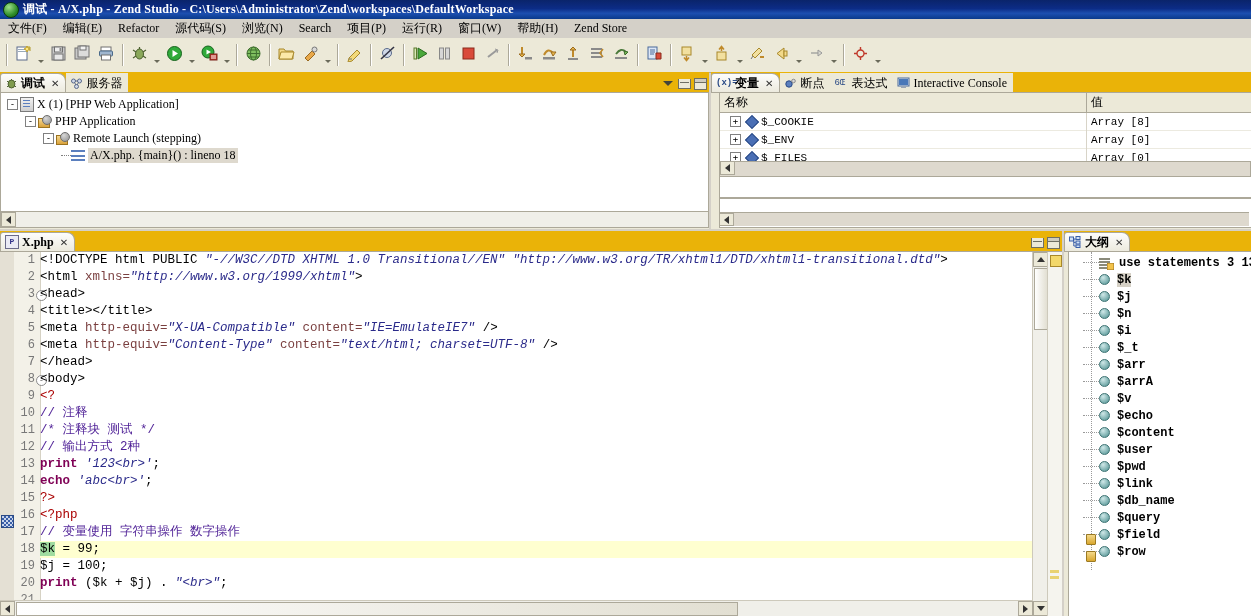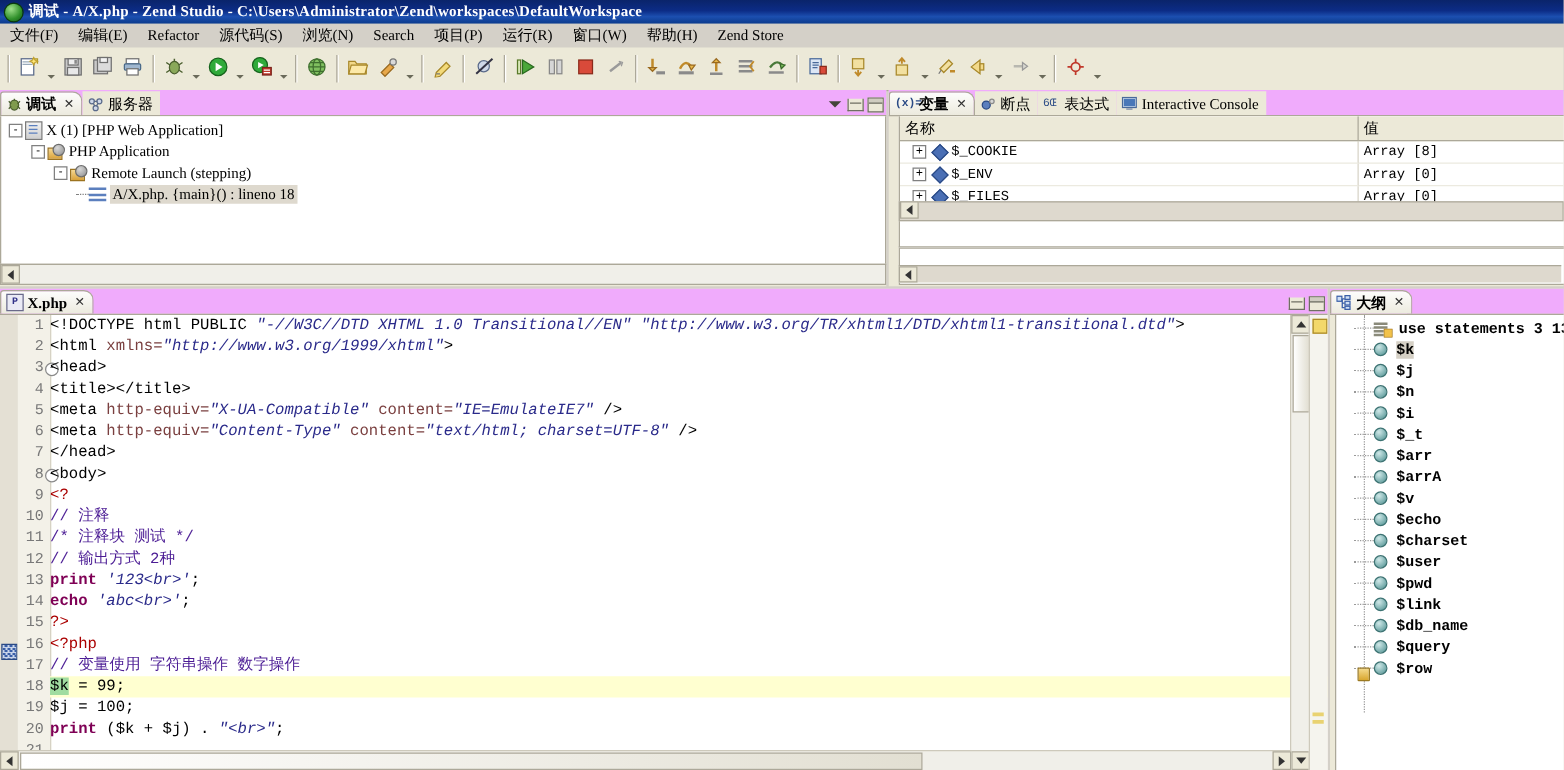--- a/index.html
+++ b/index.html
@@ -71,21 +71,21 @@
     border-left: 3px solid transparent;
     border-right: 3px solid transparent;
     border-top: 3px solid #6a6a5a;
   }
   .ico { display: block; }
 
   
   .panel { position: absolute; background: #ece9d8; }
   .tabrow {
     height: 20px; display: flex; align-items: flex-end;
-    background: #f0abfc;
+    background: #eab308;
     position: relative;
   }
   .tab {
     height: 18px; display: flex; align-items: center; gap: 3px;
     padding: 0 6px 0 4px;
     font-size: 12px;
     font-family: "Liberation Serif", serif;
     background: #ece9d8;
     border-top: 1px solid transparent;
     position: relative;
@@ -767,21 +767,21 @@
             <span class="olbl">$v</span>
           </div>
           <div class="orow">
             <span class="odots"></span>
             <span class="ocirc"></span>
             <span class="olbl">$echo</span>
           </div>
           <div class="orow">
             <span class="odots"></span>
             <span class="ocirc"></span>
-            <span class="olbl">$charset</span>
+            <span class="olbl">$content</span>
           </div>
           <div class="orow">
             <span class="odots"></span>
             <span class="ocirc"></span>
             <span class="olbl">$user</span>
           </div>
           <div class="orow">
             <span class="odots"></span>
             <span class="ocirc"></span>
             <span class="olbl">$pwd</span>
@@ -793,20 +793,26 @@
           </div>
           <div class="orow">
             <span class="odots"></span>
             <span class="ocirc"></span>
             <span class="olbl">$db_name</span>
           </div>
           <div class="orow">
             <span class="odots"></span>
             <span class="ocirc"></span>
             <span class="olbl">$query</span>
+          </div>
+          <div class="orow">
+            <span class="odots"></span>
+            <span class="ocirc"></span>
+            <span class="olbl">$field</span>
+            <span class="olock"></span>
           </div>
           <div class="orow">
             <span class="odots"></span>
             <span class="ocirc"></span>
             <span class="olbl">$row</span>
             <span class="olock"></span>
           </div>
         </div>
     </div>
   </div>

